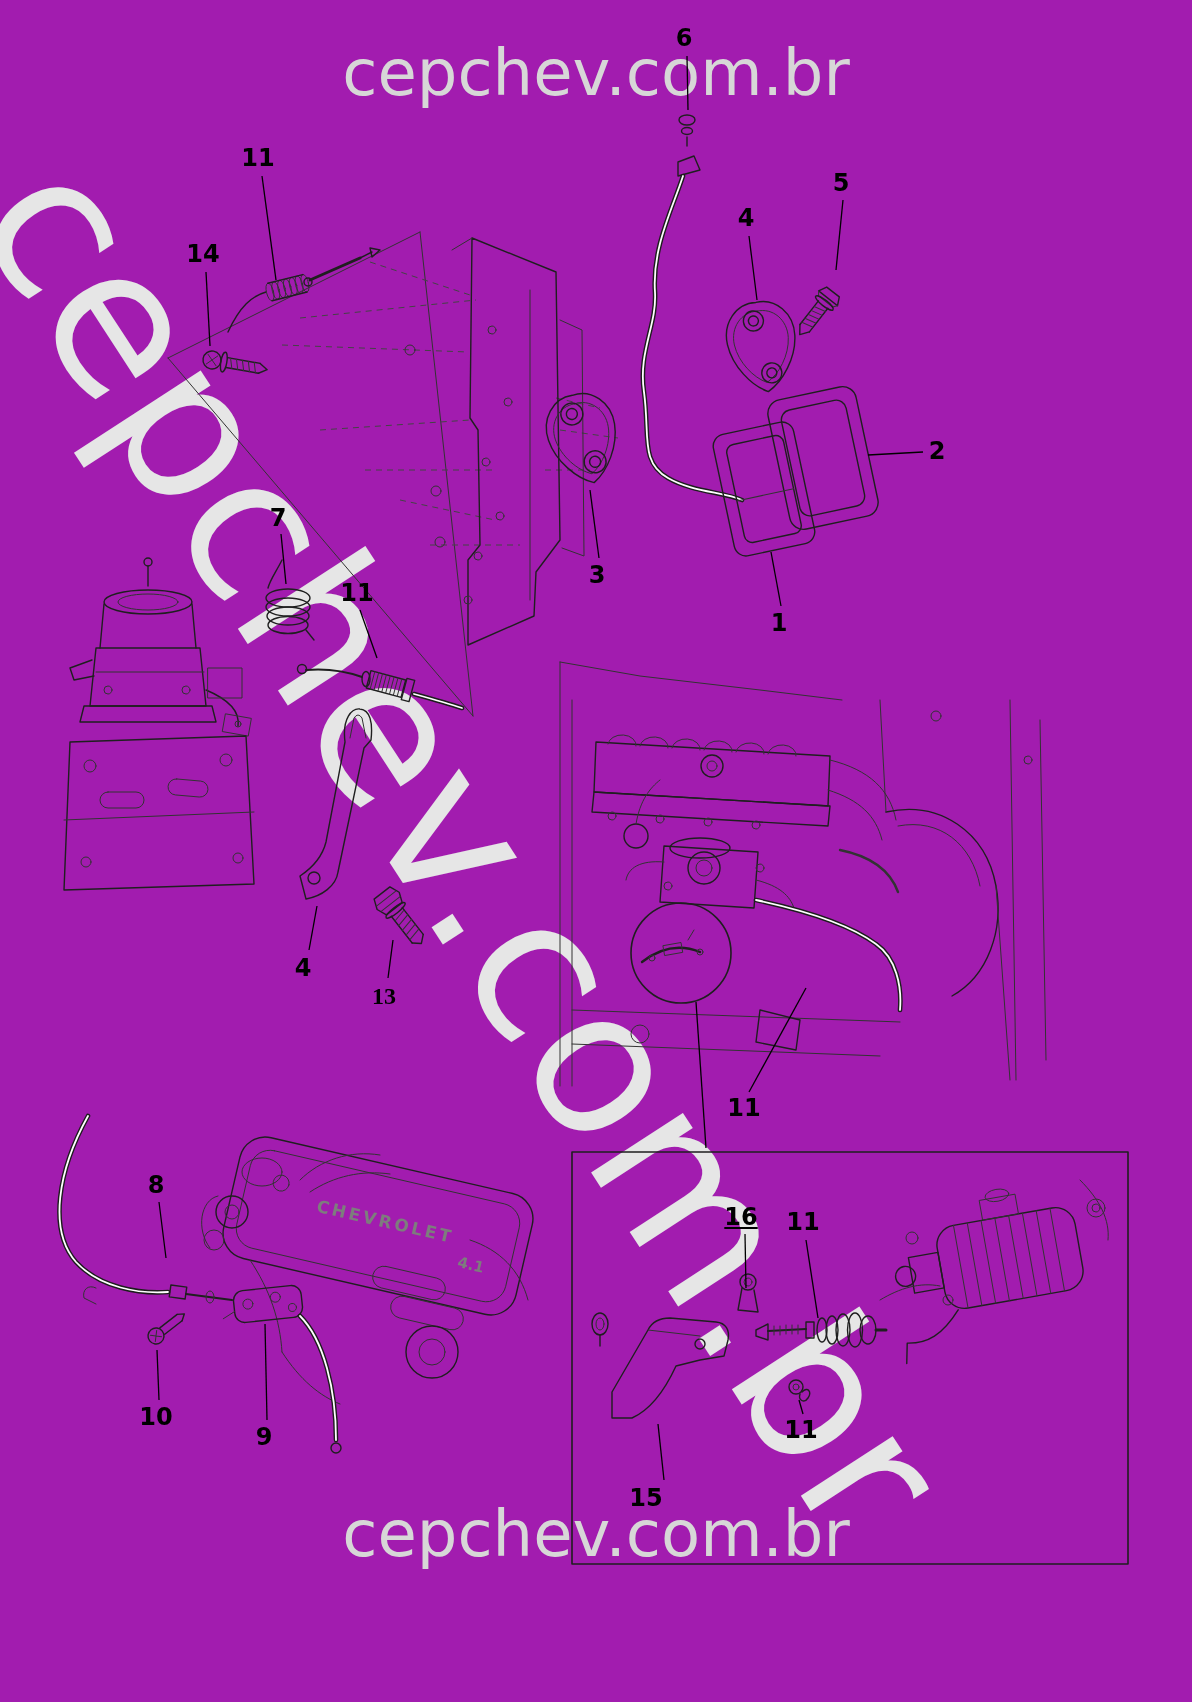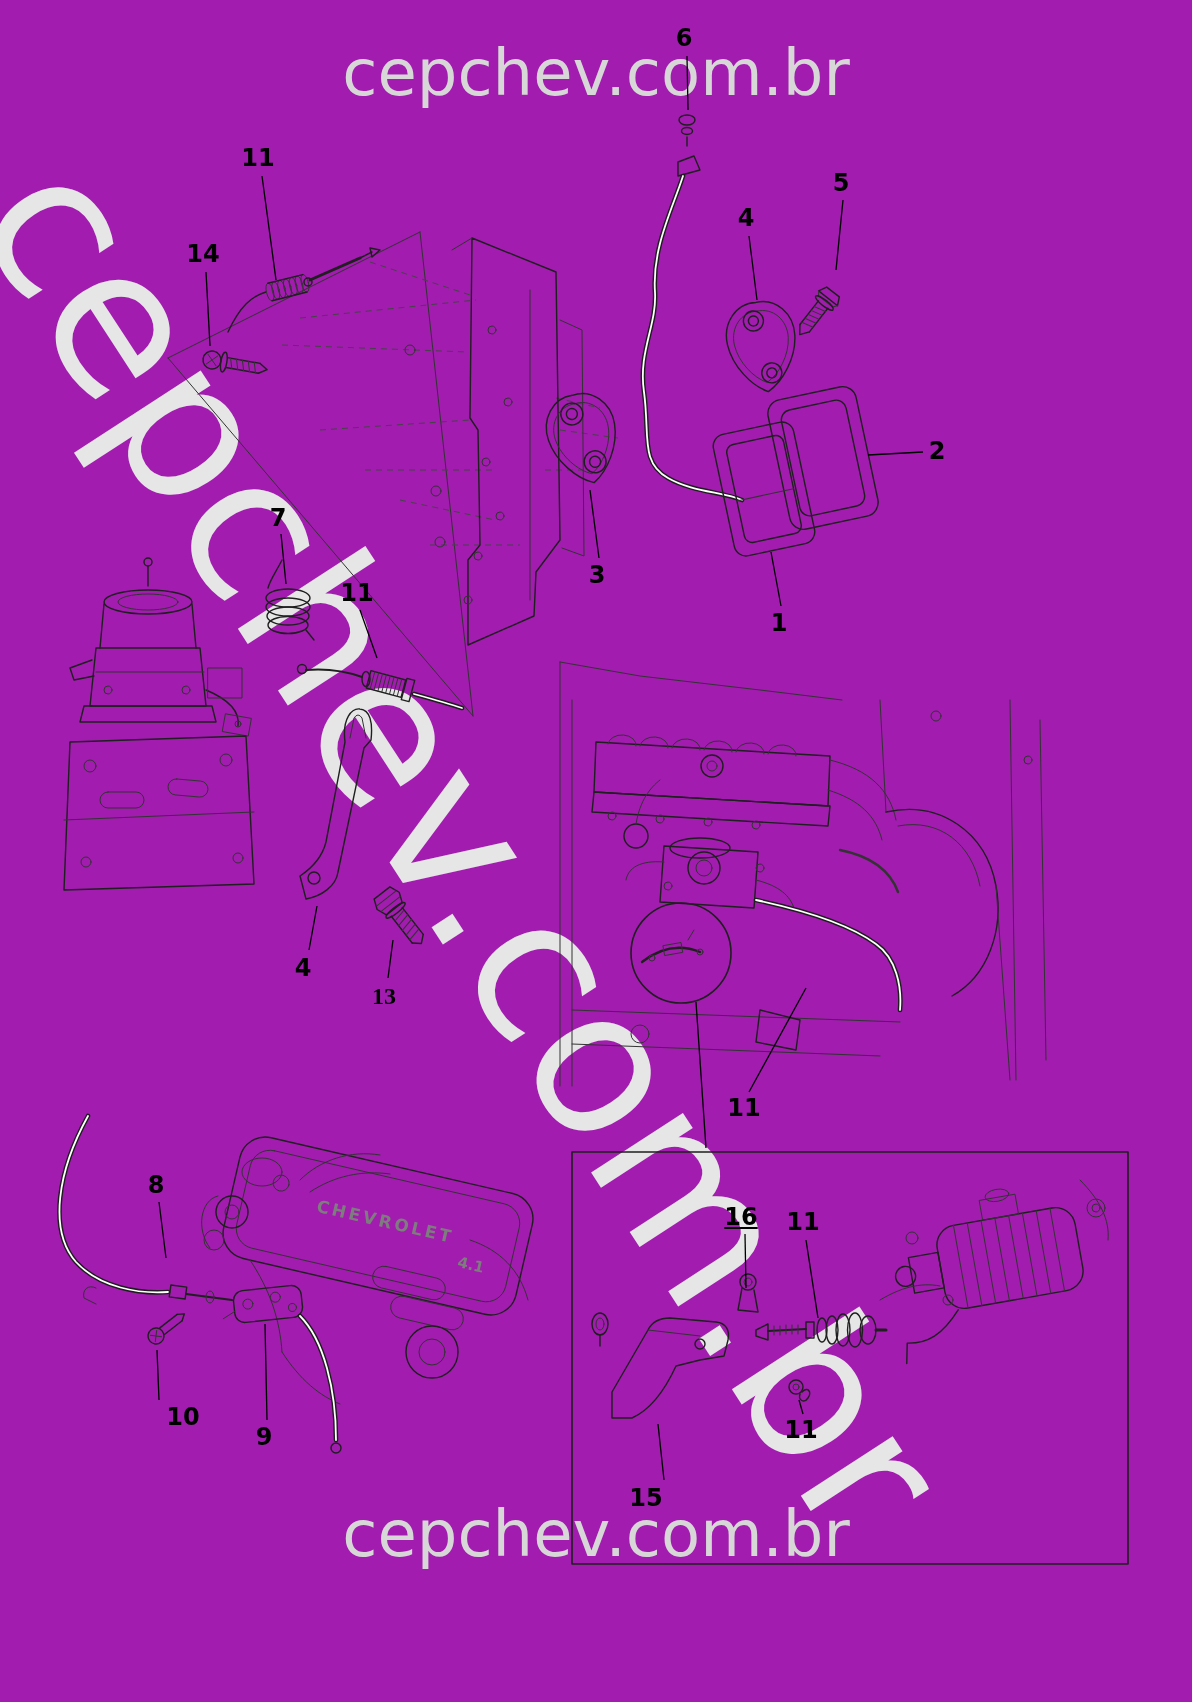--- a/index.html
+++ b/index.html
@@ -413,19 +413,19 @@
       <div class="callout" style="left: 278px; top: 518px;">7</div>
       <div class="callout" style="left: 597px; top: 575px;">3</div>
       <div class="callout" style="left: 357px; top: 593px;">11</div>
       <div class="callout" style="left: 779px; top: 623px;">1</div>
       <div class="callout" style="left: 303px; top: 968px;">4</div>
       <div class="callout" style="left: 384px; top: 996px; font-family: Liberation Serif, serif;">13</div>
       <div class="callout" style="left: 744px; top: 1108px;">11</div>
       <div class="callout" style="left: 156px; top: 1185px;">8</div>
       <div class="callout" style="left: 741px; top: 1217px; text-decoration: underline;">16</div>
       <div class="callout" style="left: 803px; top: 1222px;">11</div>
-      <div class="callout" style="left: 156px; top: 1417px; margin-left: 27px;">10</div>
+      <div class="callout" style="left: 156px; top: 1417px;">10</div>
       <div class="callout" style="left: 264px; top: 1437px;">9</div>
       <div class="callout" style="left: 801px; top: 1430px;">11</div>
       <div class="callout" style="left: 646px; top: 1498px;">15</div>
     </div>
 
 </div>
 
 </body></html>

